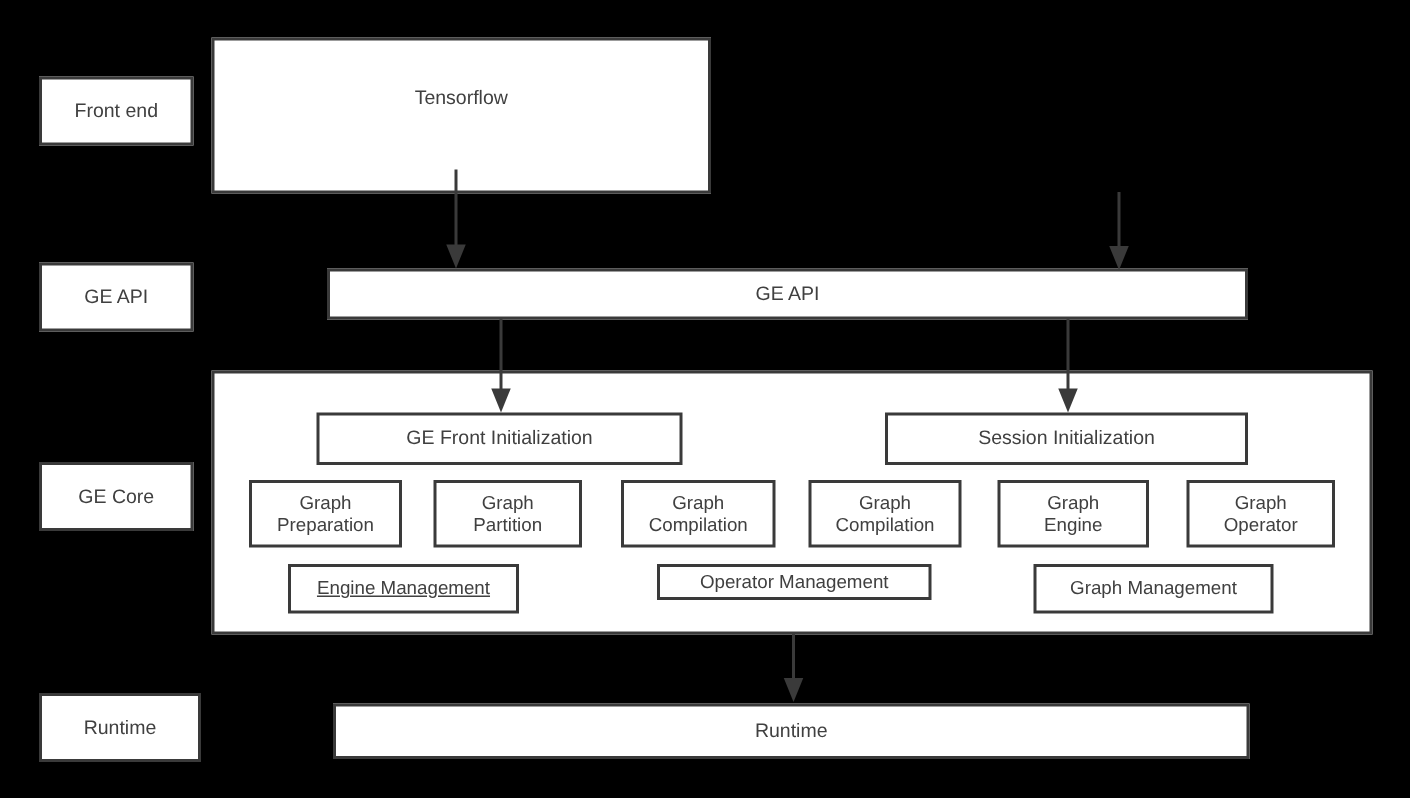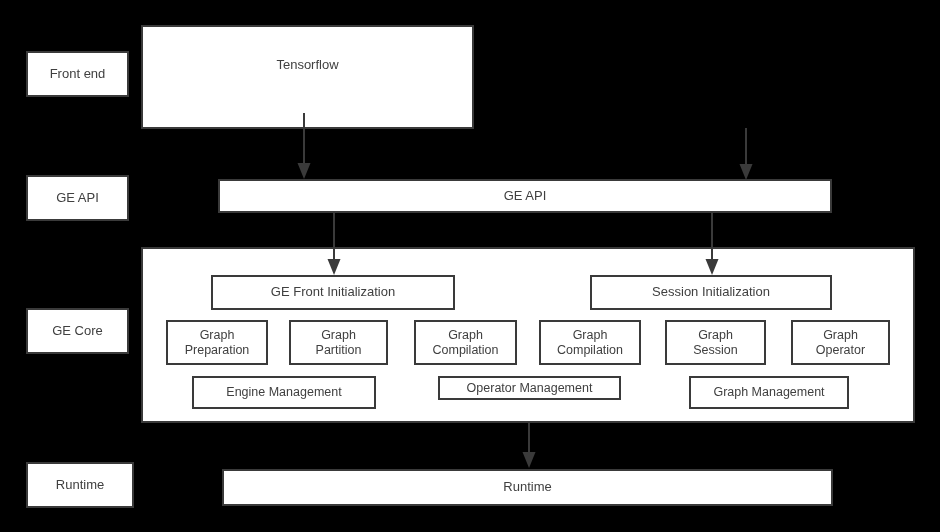--- a/index.html
+++ b/index.html
@@ -121,29 +121,29 @@
     <span>Compilation</span>
   </div>
 
   <div class="box cell-two-line" style="left:539px; top:320px; width:102px; height:45px;">
     <span>Graph</span>
     <span>Compilation</span>
   </div>
 
   <div class="box cell-two-line" style="left:665px; top:320px; width:101px; height:45px;">
     <span>Graph</span>
-    <span>Session</span>
+    <span>Engine</span>
   </div>
 
   <div class="box cell-two-line" style="left:791px; top:320px; width:99px; height:45px;">
     <span>Graph</span>
     <span>Operator</span>
   </div>
 
-  <div class="box cell" style="left:192px; top:376px; width:184px; height:33px;">
+  <div class="box cell" style="left:192px; top:376px; width:154px; height:33px;text-decoration:underline;">
     <span>Engine Management</span>
   </div>
 
   <div class="box cell" style="left:438px; top:376px; width:183px; height:24px;">
     <span>Operator Management</span>
   </div>
 
   <div class="box cell" style="left:689px; top:376px; width:160px; height:33px;">
     <span>Graph Management</span>
   </div>

